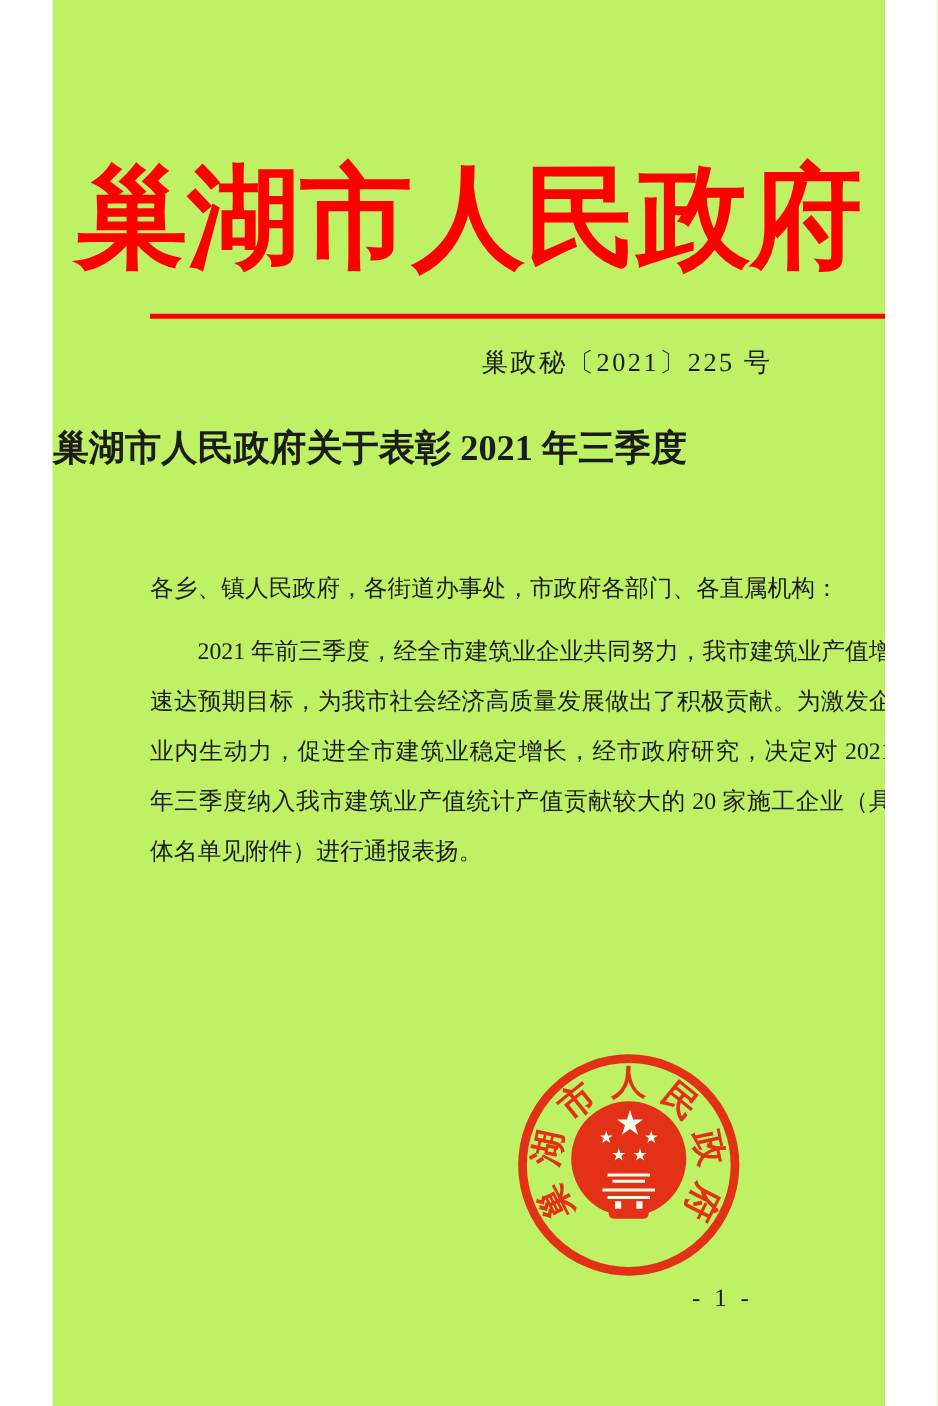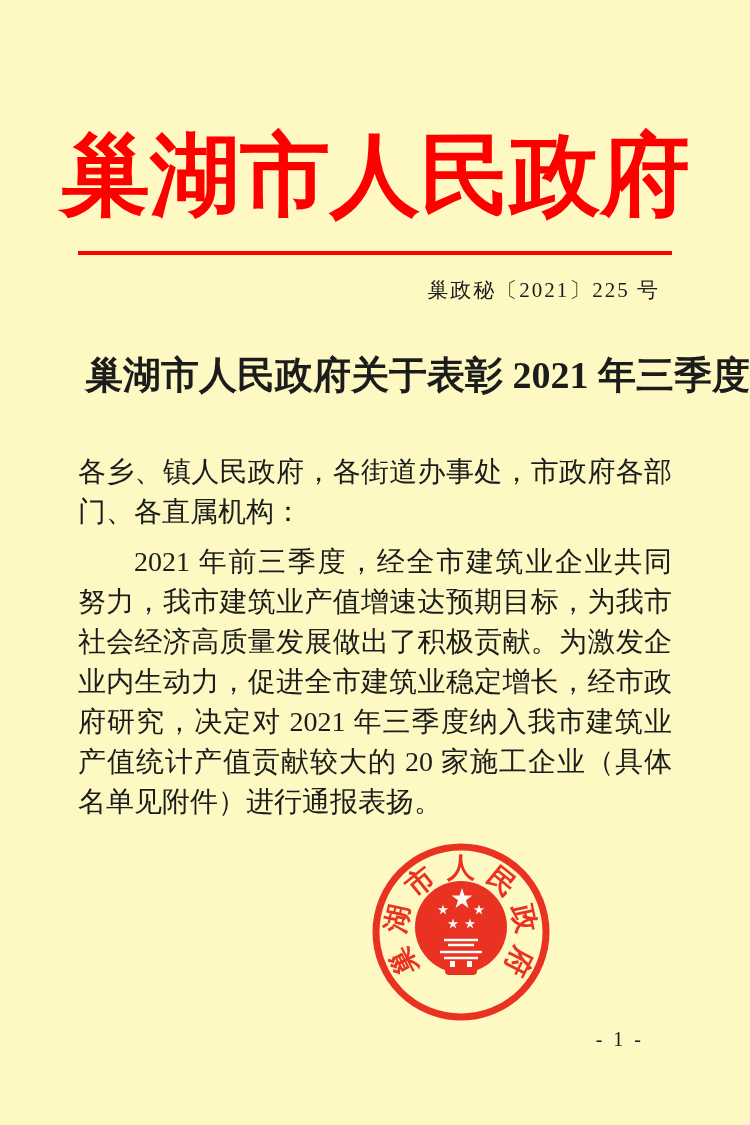--- a/index.html
+++ b/index.html
@@ -8,24 +8,24 @@
     --text-color:#1c1c1c;
   }
   html,body{margin:0;padding:0;}
   body{
     background:#ffffff;
     font-family:"Liberation Serif","DejaVu Serif",serif;
     color:var(--text-color);
   }
   .page{
     position:relative;
-    width:750px;
+    width:666px;
     height:1125px;
     margin:0 auto;
-    background:#fef9c3;
+    background:#bef264;
     overflow:hidden;
   }
   .gov-header{
     position:absolute;
     left:0; top:124px;
     width:100%;
     text-align:center;
     font-size:90px;
     font-weight:bold;
     color:var(--header-red);
@@ -45,32 +45,31 @@
     font-size:21px;
     letter-spacing:2px;
     color:var(--text-color);
     white-space:nowrap;
     text-align:center;
   }
   .doc-title{
     position:absolute;
     left:0; top:336px;
     width:100%;
-    text-align:right;
-    font-size:38px;
+    text-align:left;
+    font-size:29px;
     font-weight:bold;
     line-height:46px;
     color:var(--text-color);
-    margin-top:16px;
   }
   .doc-body{
     position:absolute;
     left:78px; top:452px;
     width:594px;
-    font-size:28px;
+    font-size:19px;
     line-height:40px;
     text-align:justify;
     color:var(--text-color);
   }
   .doc-body p{margin:0;}
   .doc-body p.salutation{margin-bottom:10px;}
   .doc-body p.indent{text-indent:2em;}
   .issue-date{
     position:absolute;
     left:374px; top:962px;

